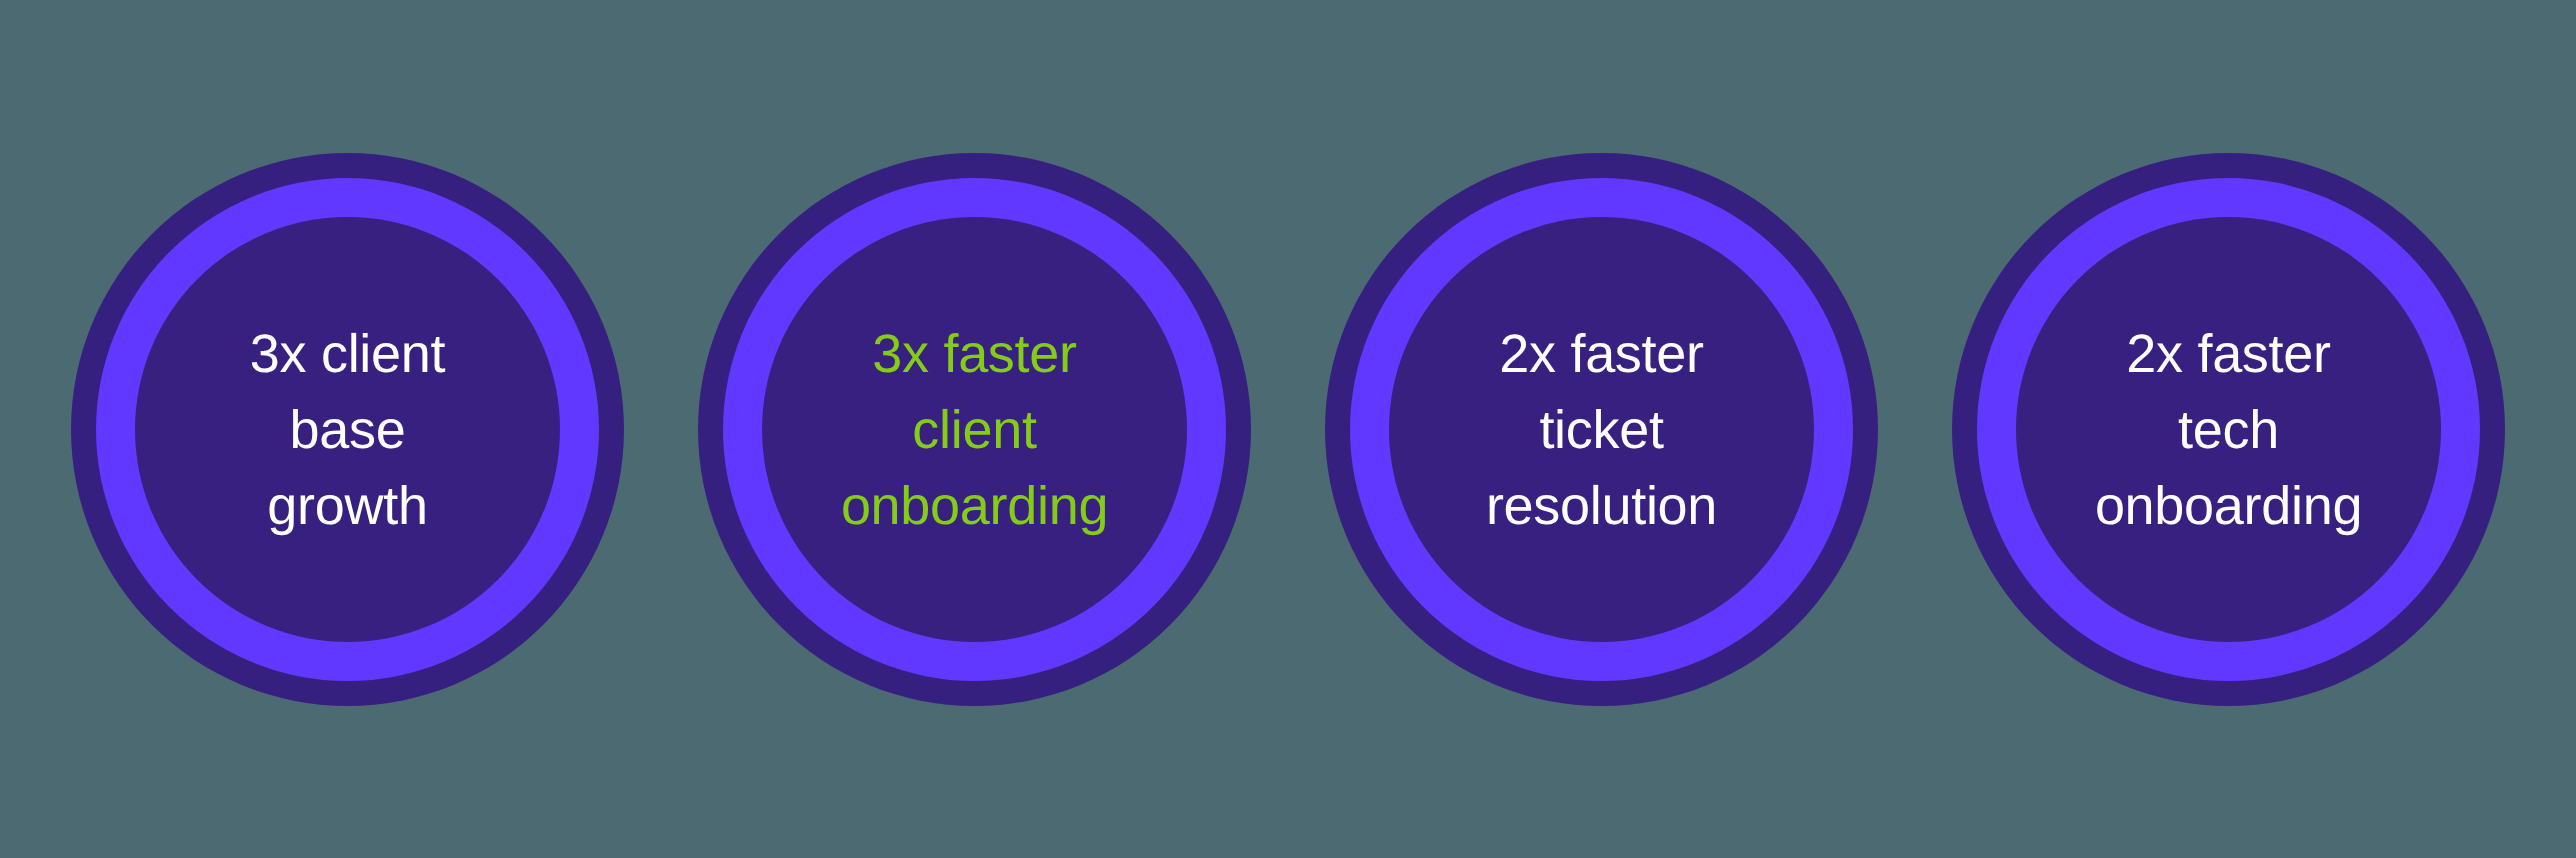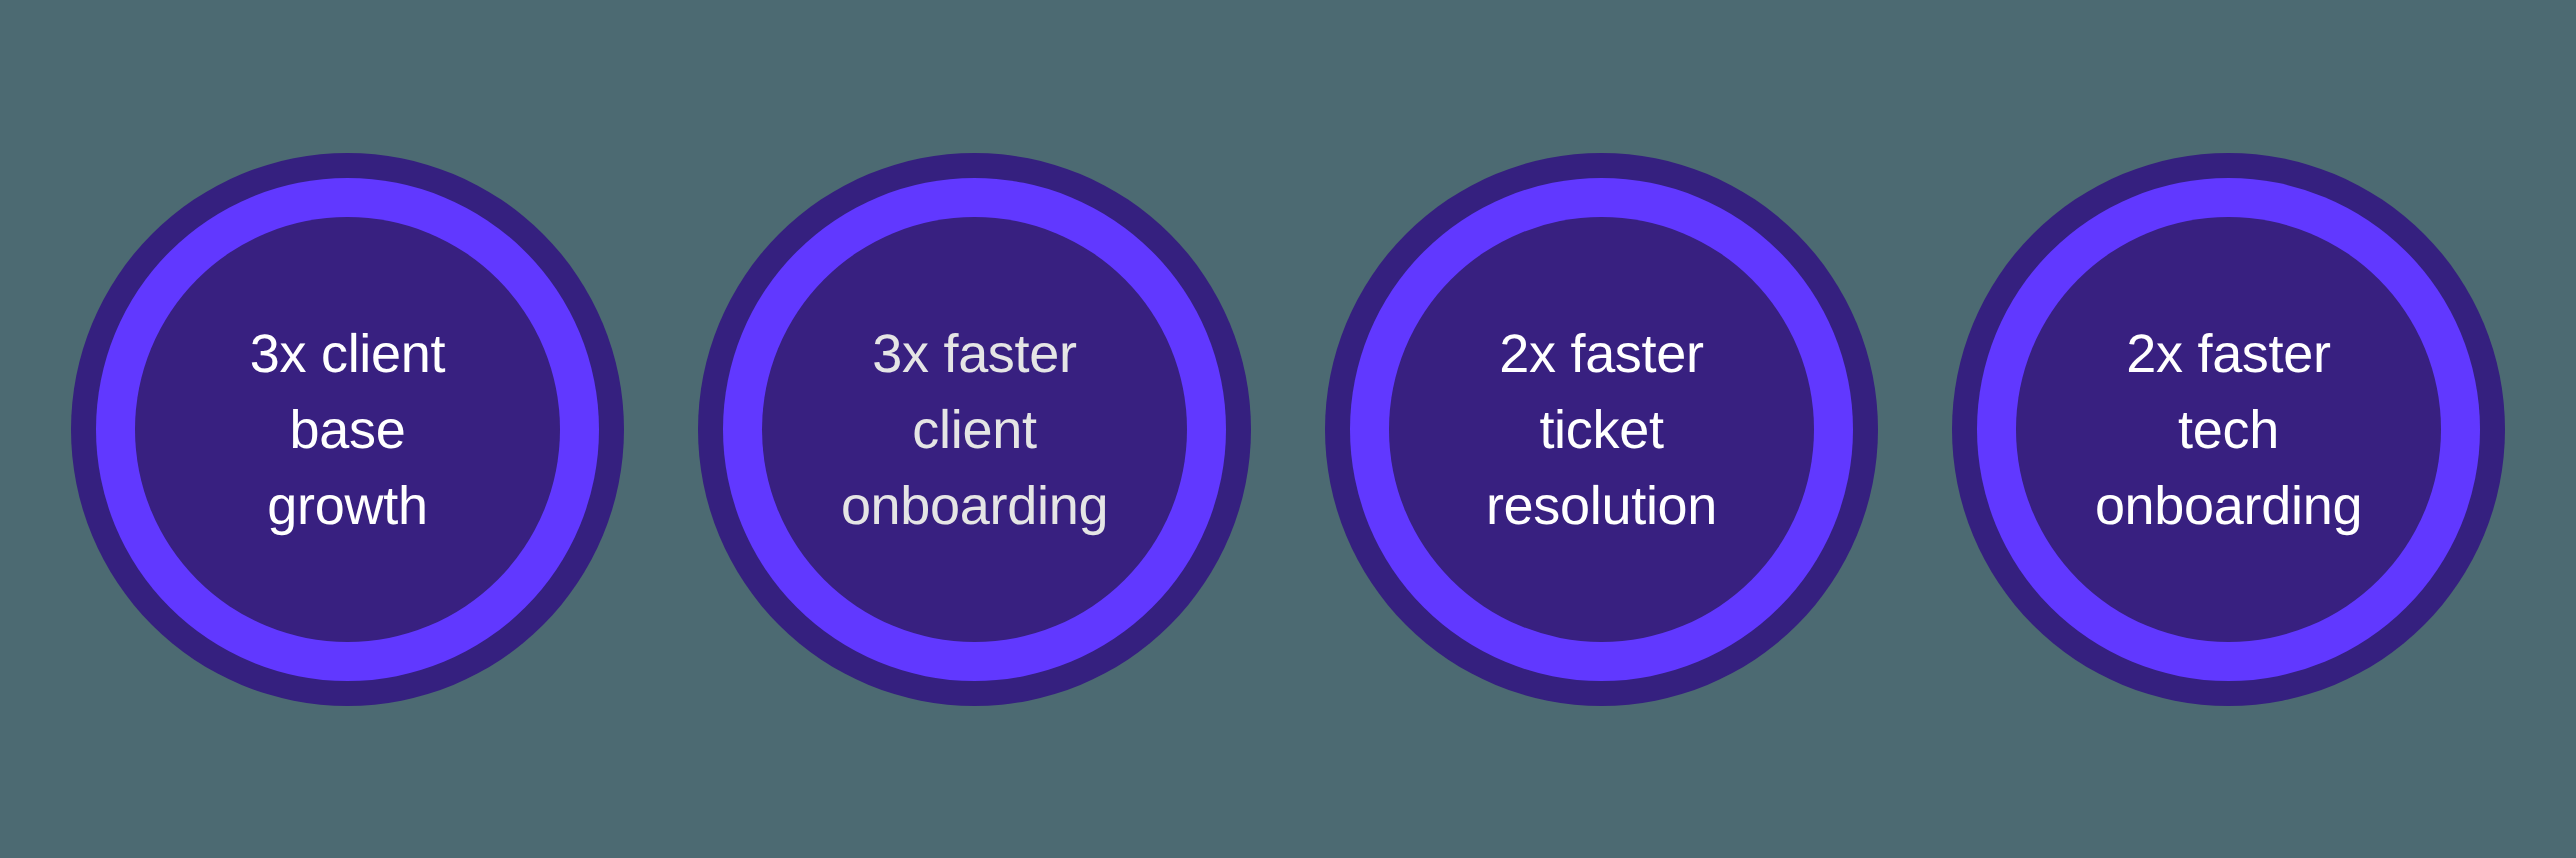--- a/index.html
+++ b/index.html
@@ -91,21 +91,21 @@
     <div class="badge-core" style="background: rgb(56, 32, 128);">
       <div class="badge-label" style="color: rgb(255, 255, 255);">3x client
 base
 growth</div>
     </div>
   </div>
 
   <div class="badge" style="background: rgb(53, 32, 127);">
     <div class="badge-ring" style="background: rgb(97, 56, 255);"></div>
     <div class="badge-core" style="background: rgb(56, 32, 128);">
-      <div class="badge-label" style="color: #e5e5e5;">3x faster
+      <div class="badge-label" style="color: #84cc16;">3x faster
 client
 onboarding</div>
     </div>
   </div>
 
   <div class="badge" style="background: rgb(53, 32, 127);">
     <div class="badge-ring" style="background: rgb(97, 56, 255);"></div>
     <div class="badge-core" style="background: rgb(56, 32, 128);">
       <div class="badge-label" style="color: rgb(255, 255, 255);">2x faster
 ticket

